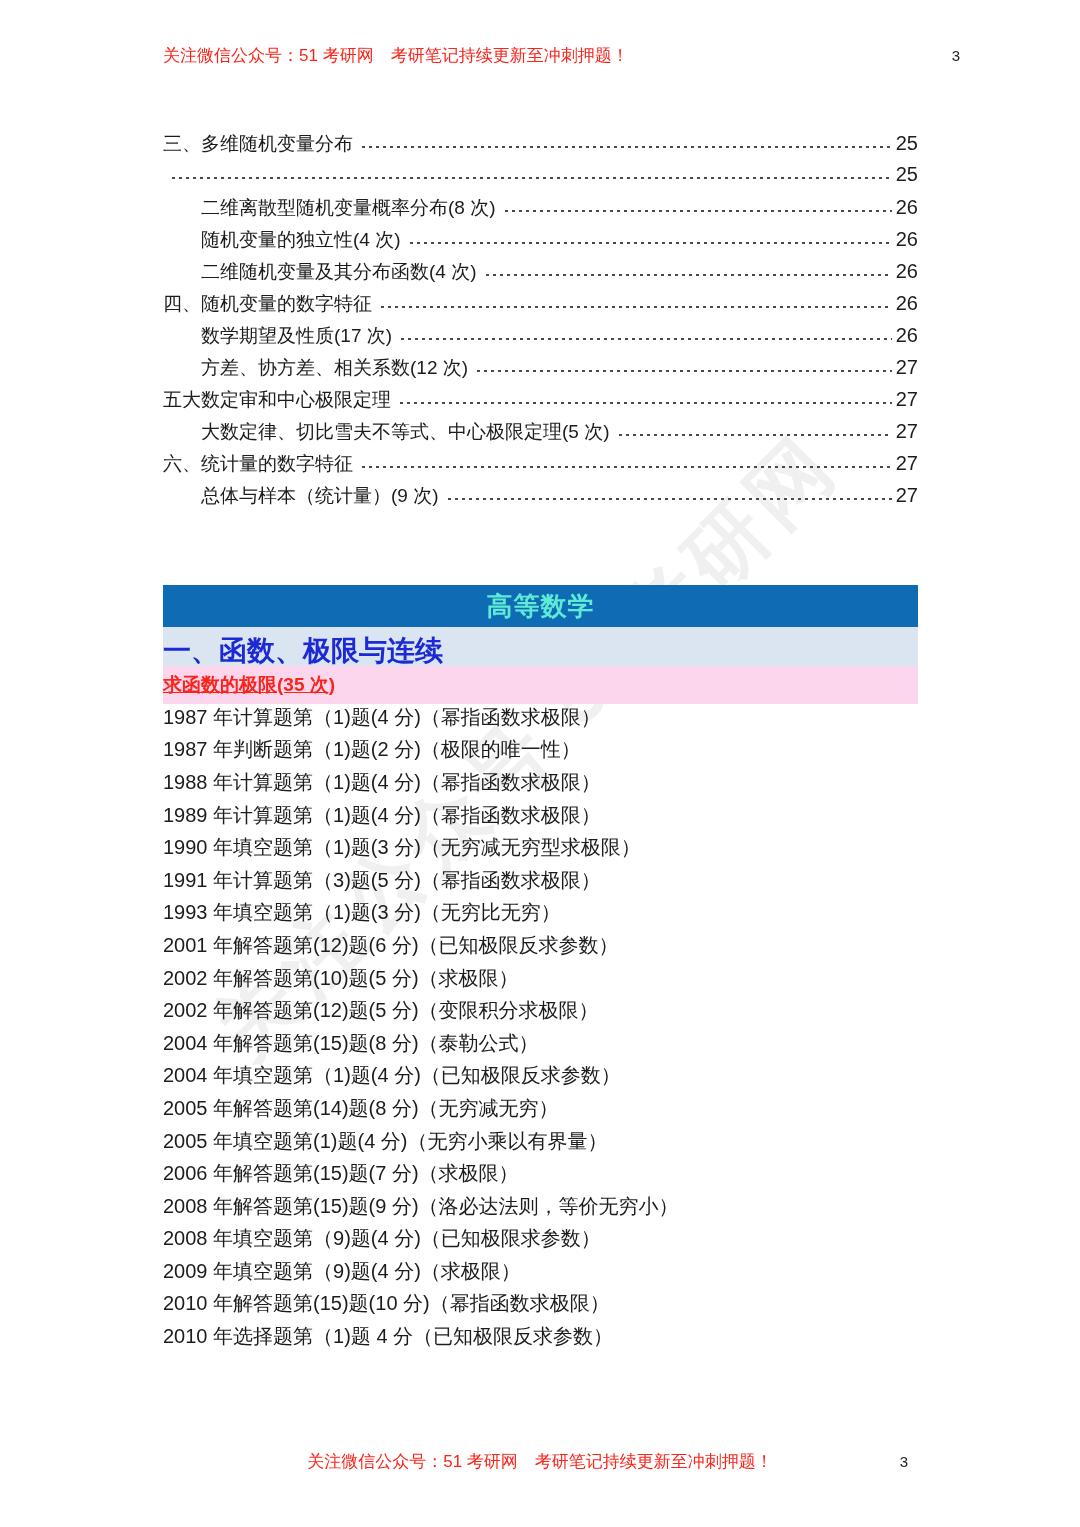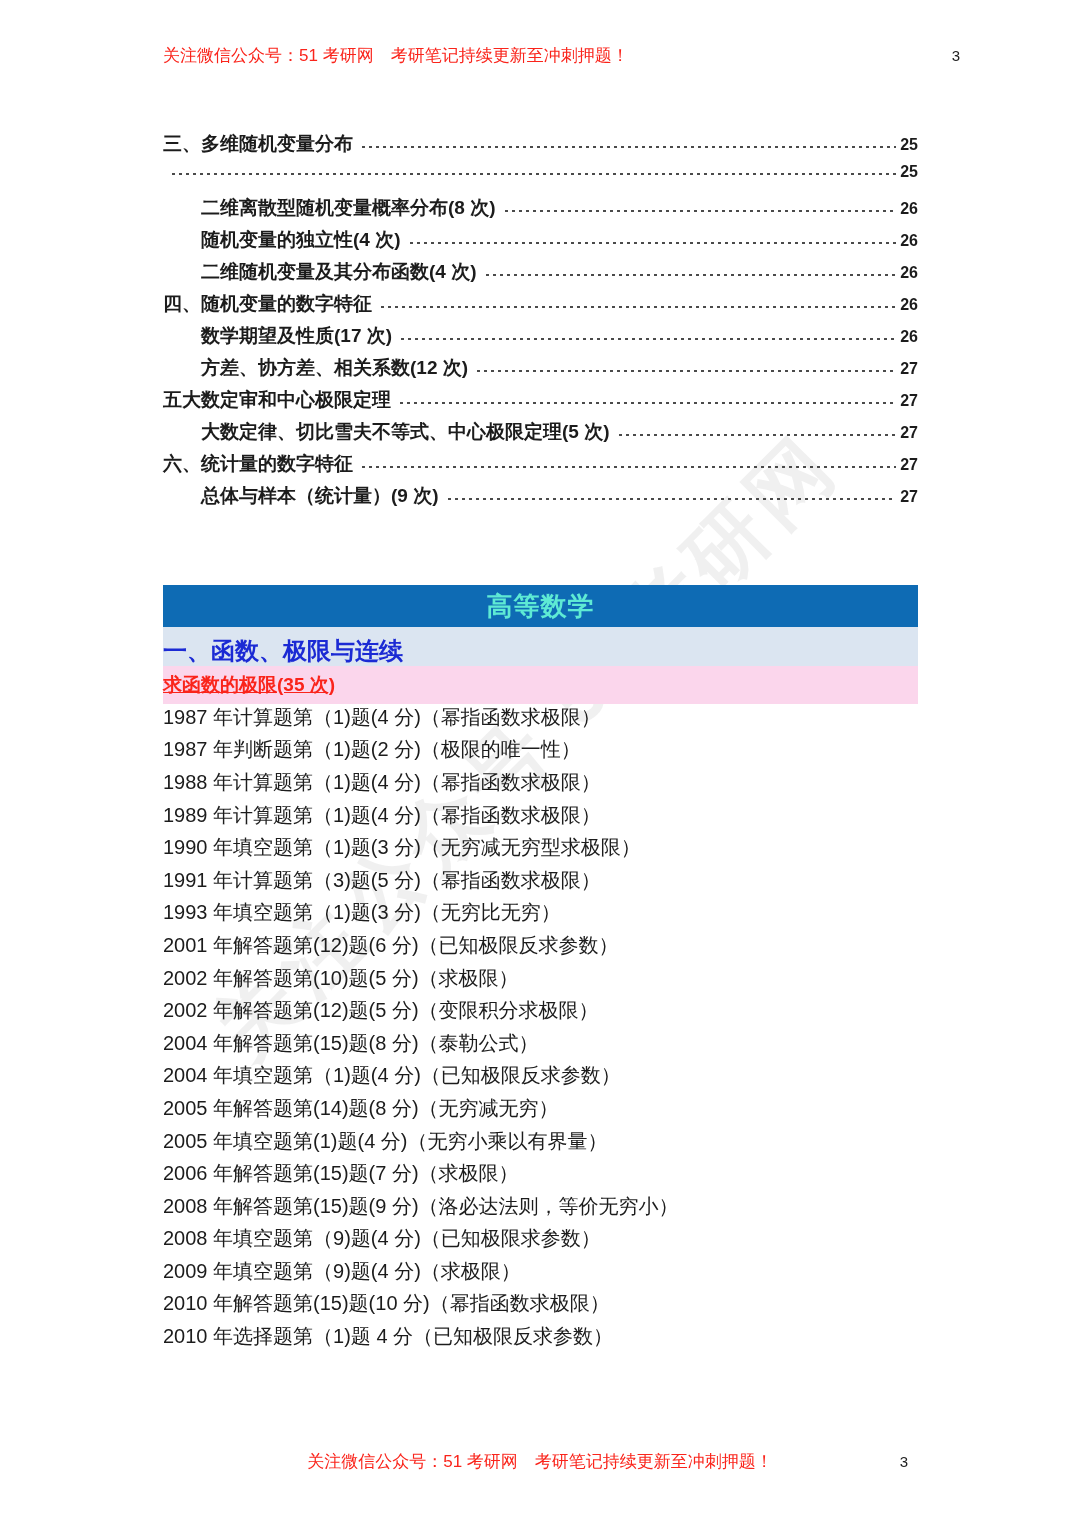--- a/index.html
+++ b/index.html
@@ -12,40 +12,40 @@
     display:flex;justify-content:space-between;align-items:flex-start;
   }
   .red{color:var(--accent-red,#fa241b);font-size:17px;line-height:20px;}
   .pagenum{color:#222;font-size:15px;line-height:20px;}
   .watermark{
     position:absolute;top:700px;left:110px;width:820px;
     transform:rotate(-45deg);transform-origin:center;
     font-size:80px;font-weight:bold;letter-spacing:8px;white-space:nowrap;
     color:rgba(130,130,130,0.12);pointer-events:none;text-align:center;
   }
-  .toc{position:absolute;top:131px;left:163px;width:755px;font-weight:bold;}
+  .toc{position:absolute;top:131px;left:163px;width:755px;}
   .toc-row{display:flex;align-items:baseline;height:32px;font-size:19px;}
   .toc-row .toc-label{white-space:nowrap;}
   .toc-row.indent .toc-label{padding-left:38px;}
   .toc-dots{
     flex:1;height:13px;margin:0 4px 0 7px;
     background-image:radial-gradient(circle,#4a4a4a 1.15px,rgba(0,0,0,0) 1.4px);
     background-size:7px 4px;background-repeat:repeat-x;background-position:left bottom 1px;
   }
-  .toc-page{white-space:nowrap;font-size:16px;}
+  .toc-page{white-space:nowrap;font-size:20px;}
   .banner{
     position:absolute;top:585px;left:163px;width:755px;height:42px;
     background:var(--banner-blue,#0e6bb4);color:#5eead4;
     display:flex;align-items:center;justify-content:center;
     font-size:26px;font-weight:bold;letter-spacing:1px;
   }
   .band-light{
     position:absolute;top:627px;left:163px;width:755px;height:47px;
     background:var(--band-light,#dbe5f1);color:var(--heading-blue,#1b2ad4);
-    display:flex;align-items:center;font-size:24px;font-weight:bold;
+    display:flex;align-items:center;font-size:28px;font-weight:bold;
   }
   .band-pink{
     position:absolute;top:666px;left:163px;width:755px;height:38px;
     background:var(--band-pink,#fbd6ec);color:var(--accent-red,#fa241b);
     display:flex;align-items:center;font-size:19px;font-weight:bold;text-decoration:underline;
   }
   .qlist{position:absolute;top:701px;left:163px;width:760px;}
   .q-line{height:32.6px;display:flex;align-items:center;font-size:20px;white-space:nowrap;}
   .footer{position:absolute;top:1452px;left:0;width:1080px;text-align:center;}
   .footer-page{position:absolute;right:172px;top:0;}

